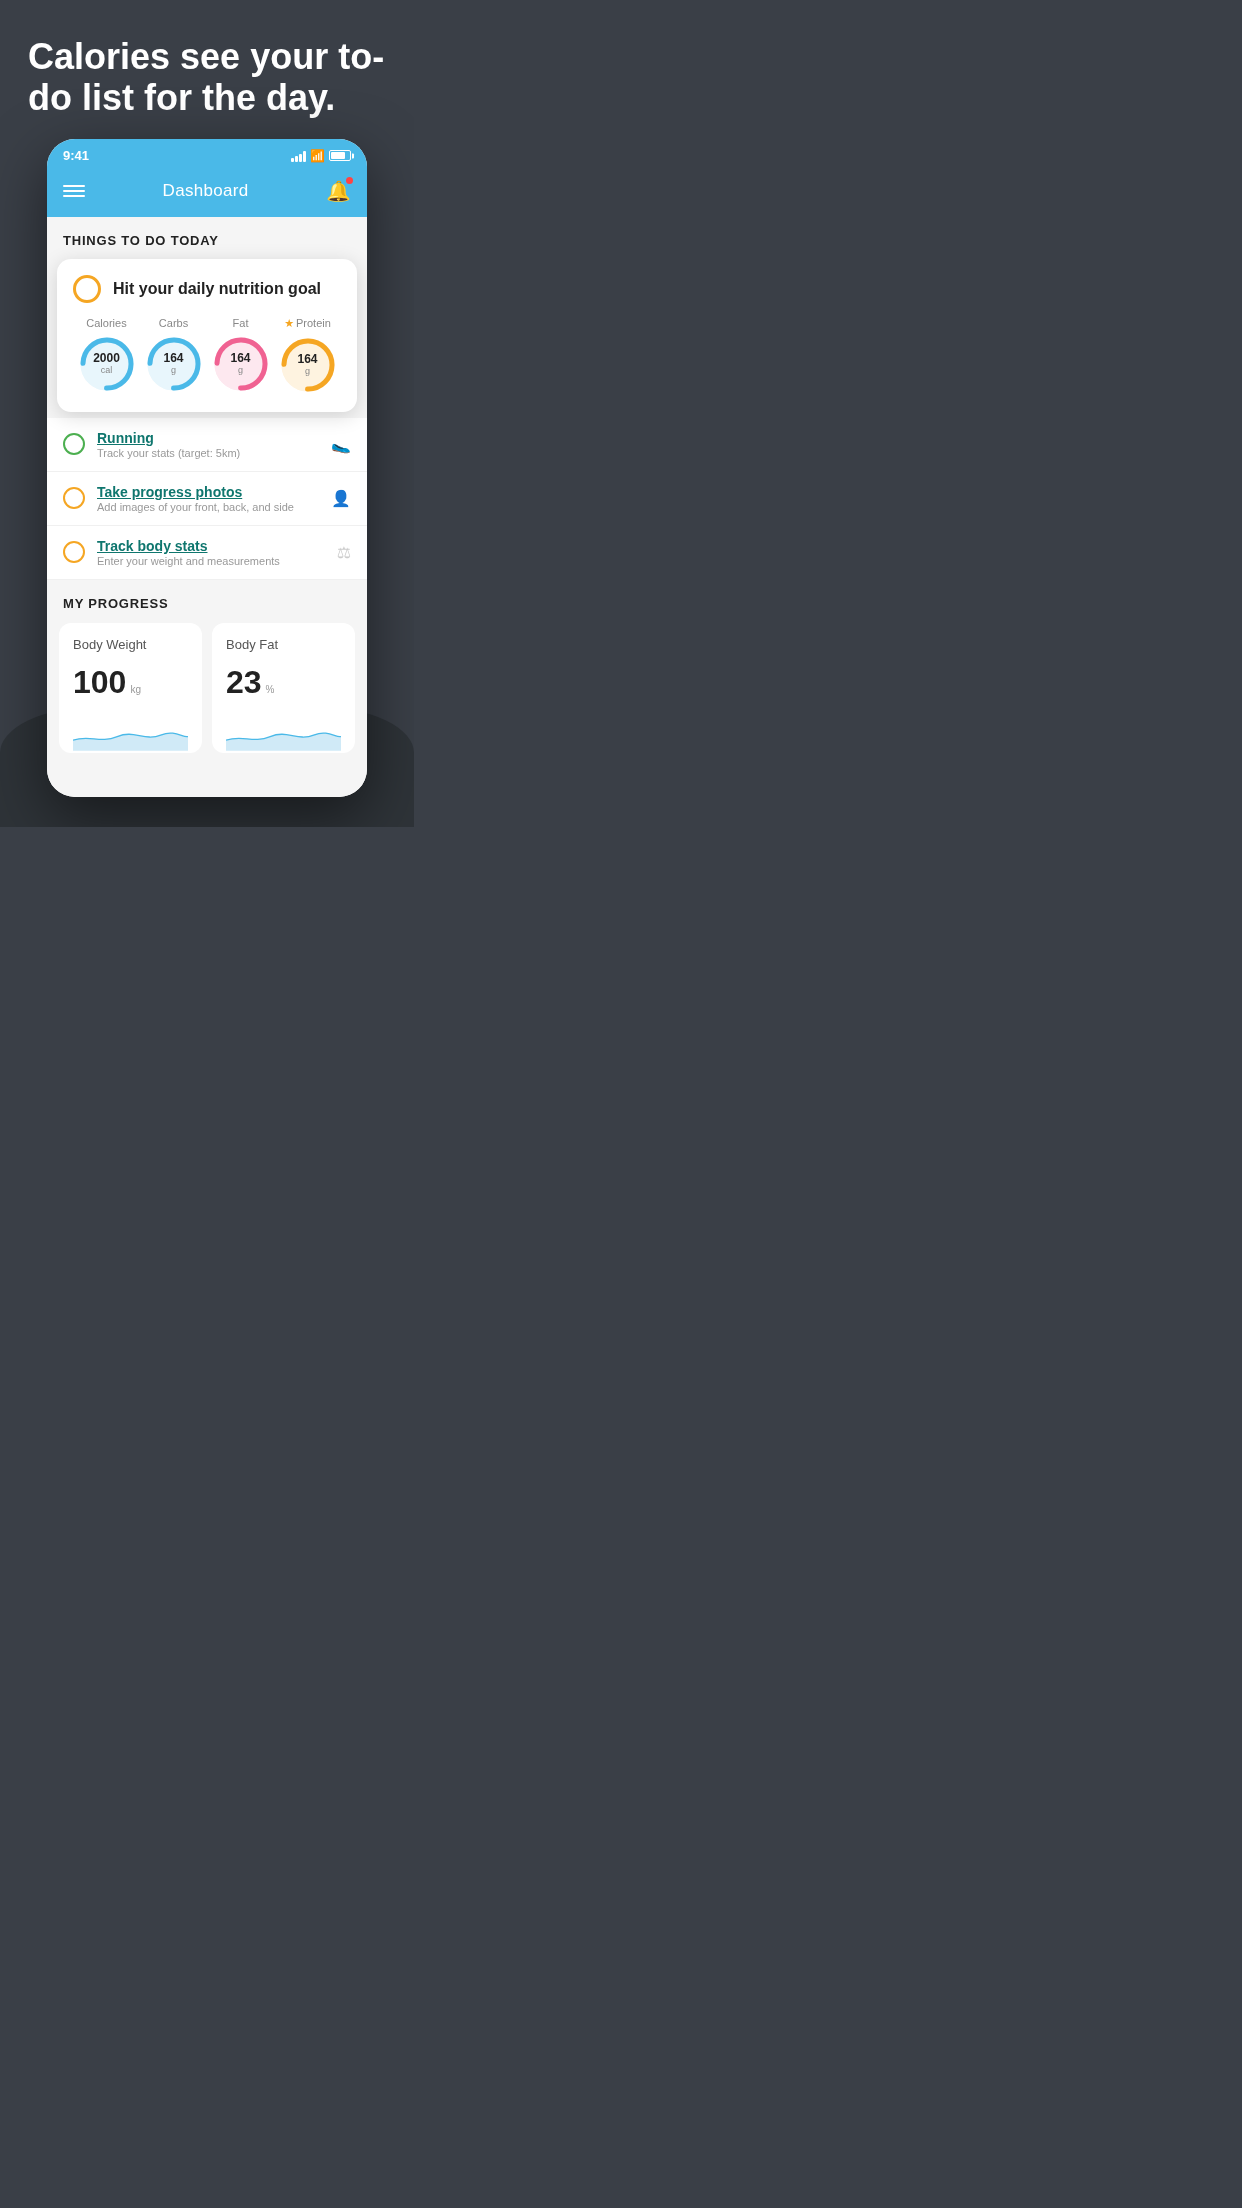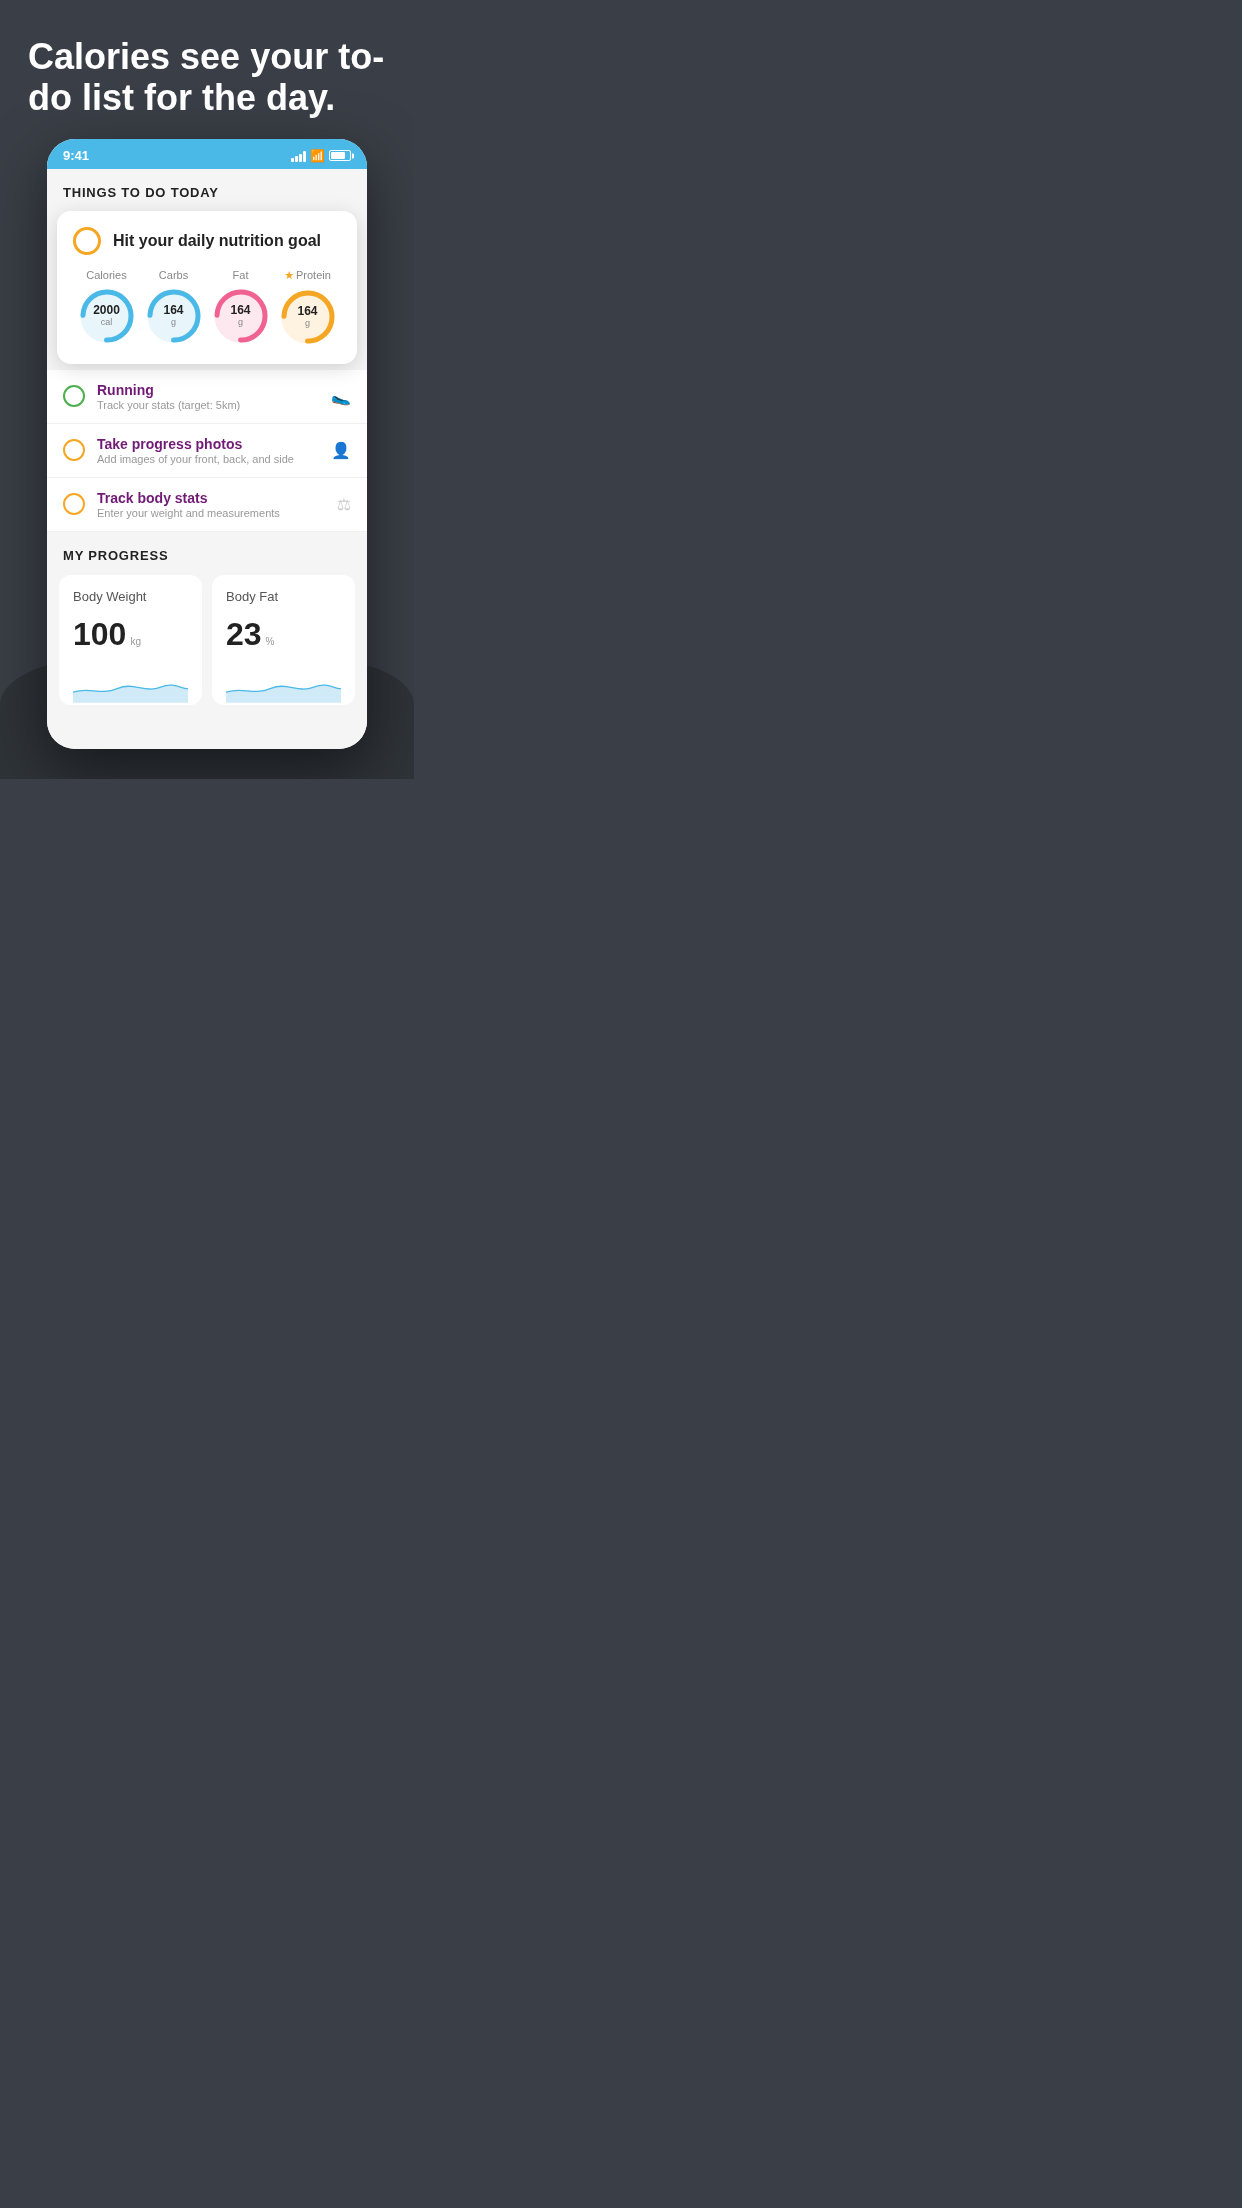--- a/index.html
+++ b/index.html
@@ -269,21 +269,22 @@
     }
     .todo-circle.yellow {
       border-color: #f5a623;
     }
     .todo-text {
       flex: 1;
     }
     .todo-name {
       font-size: 14px;
       font-weight: 600;
-      color: #701a75;
+      color: #0f766e;
+      text-decoration: underline;
     }
     .todo-sub {
       font-size: 11px;
       color: #999;
       margin-top: 1px;
     }
     .todo-icon {
       font-size: 16px;
       color: #ccc;
     }
@@ -391,20 +392,32 @@
             <div class="signal-bar" style="height:8px"></div>
             <div class="signal-bar" style="height:11px"></div>
           </div>
           <span class="wifi-icon">📶</span>
           <div class="battery-icon">
             <div class="battery-fill"></div>
           </div>
         </div>
       </div>
 
+      <div class="app-header">
+        <div class="hamburger">
+          <span></span>
+          <span></span>
+          <span></span>
+        </div>
+        <span class="header-title">Dashboard</span>
+        <div class="bell-icon">
+          🔔
+          <div class="bell-dot"></div>
+        </div>
+      </div>
 
       <div class="phone-content">
 
         <div class="section-header">
           <span class="section-title">THINGS TO DO TODAY</span>
         </div>
 
         <div class="nutrition-card">
           <div class="nutrition-header">
             <div class="circle-check"></div>

